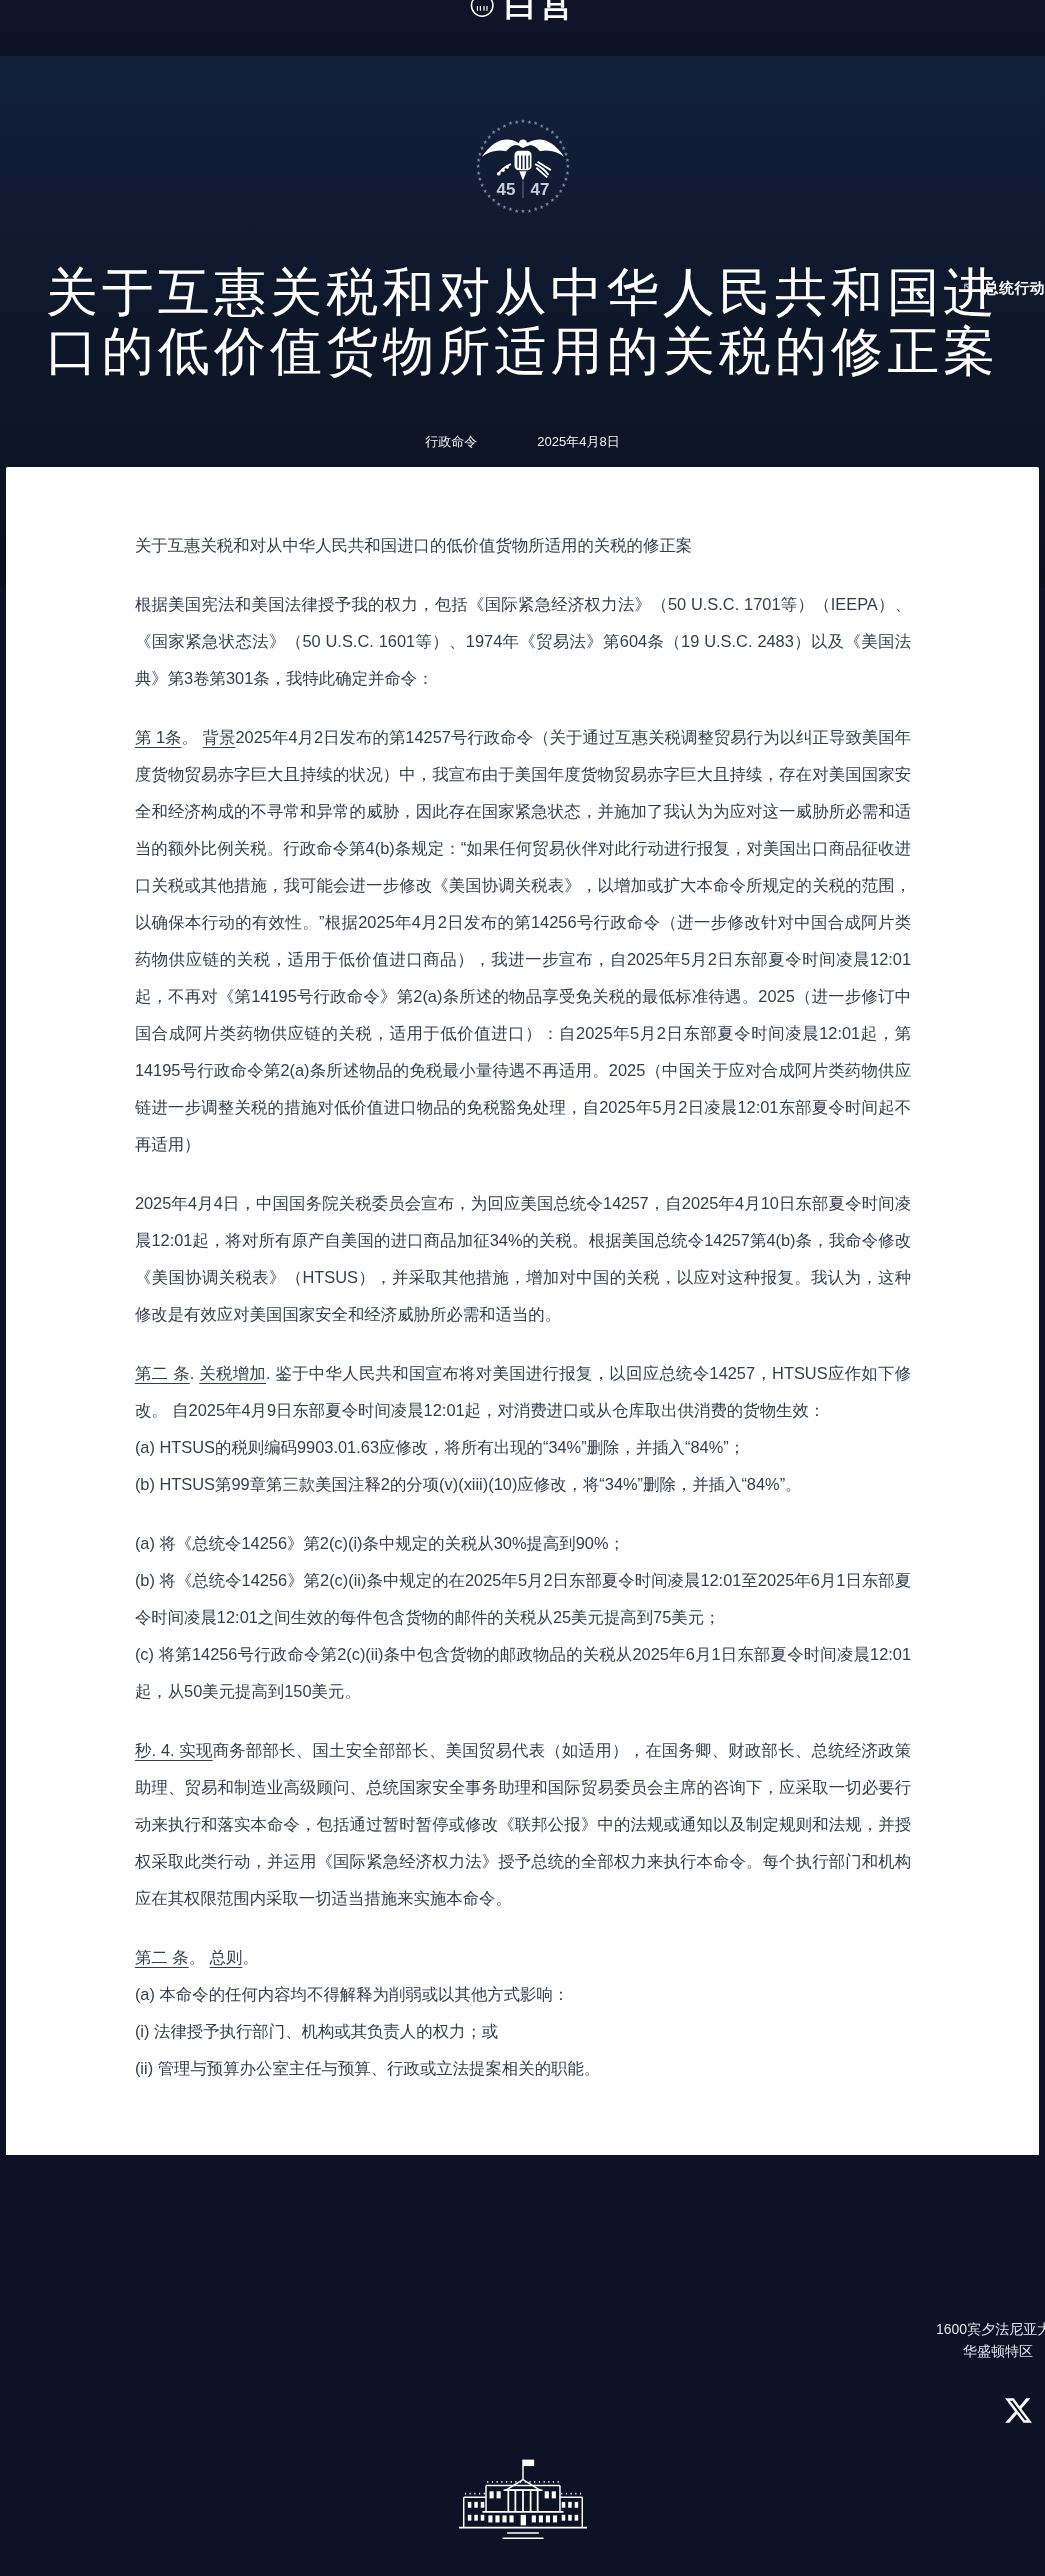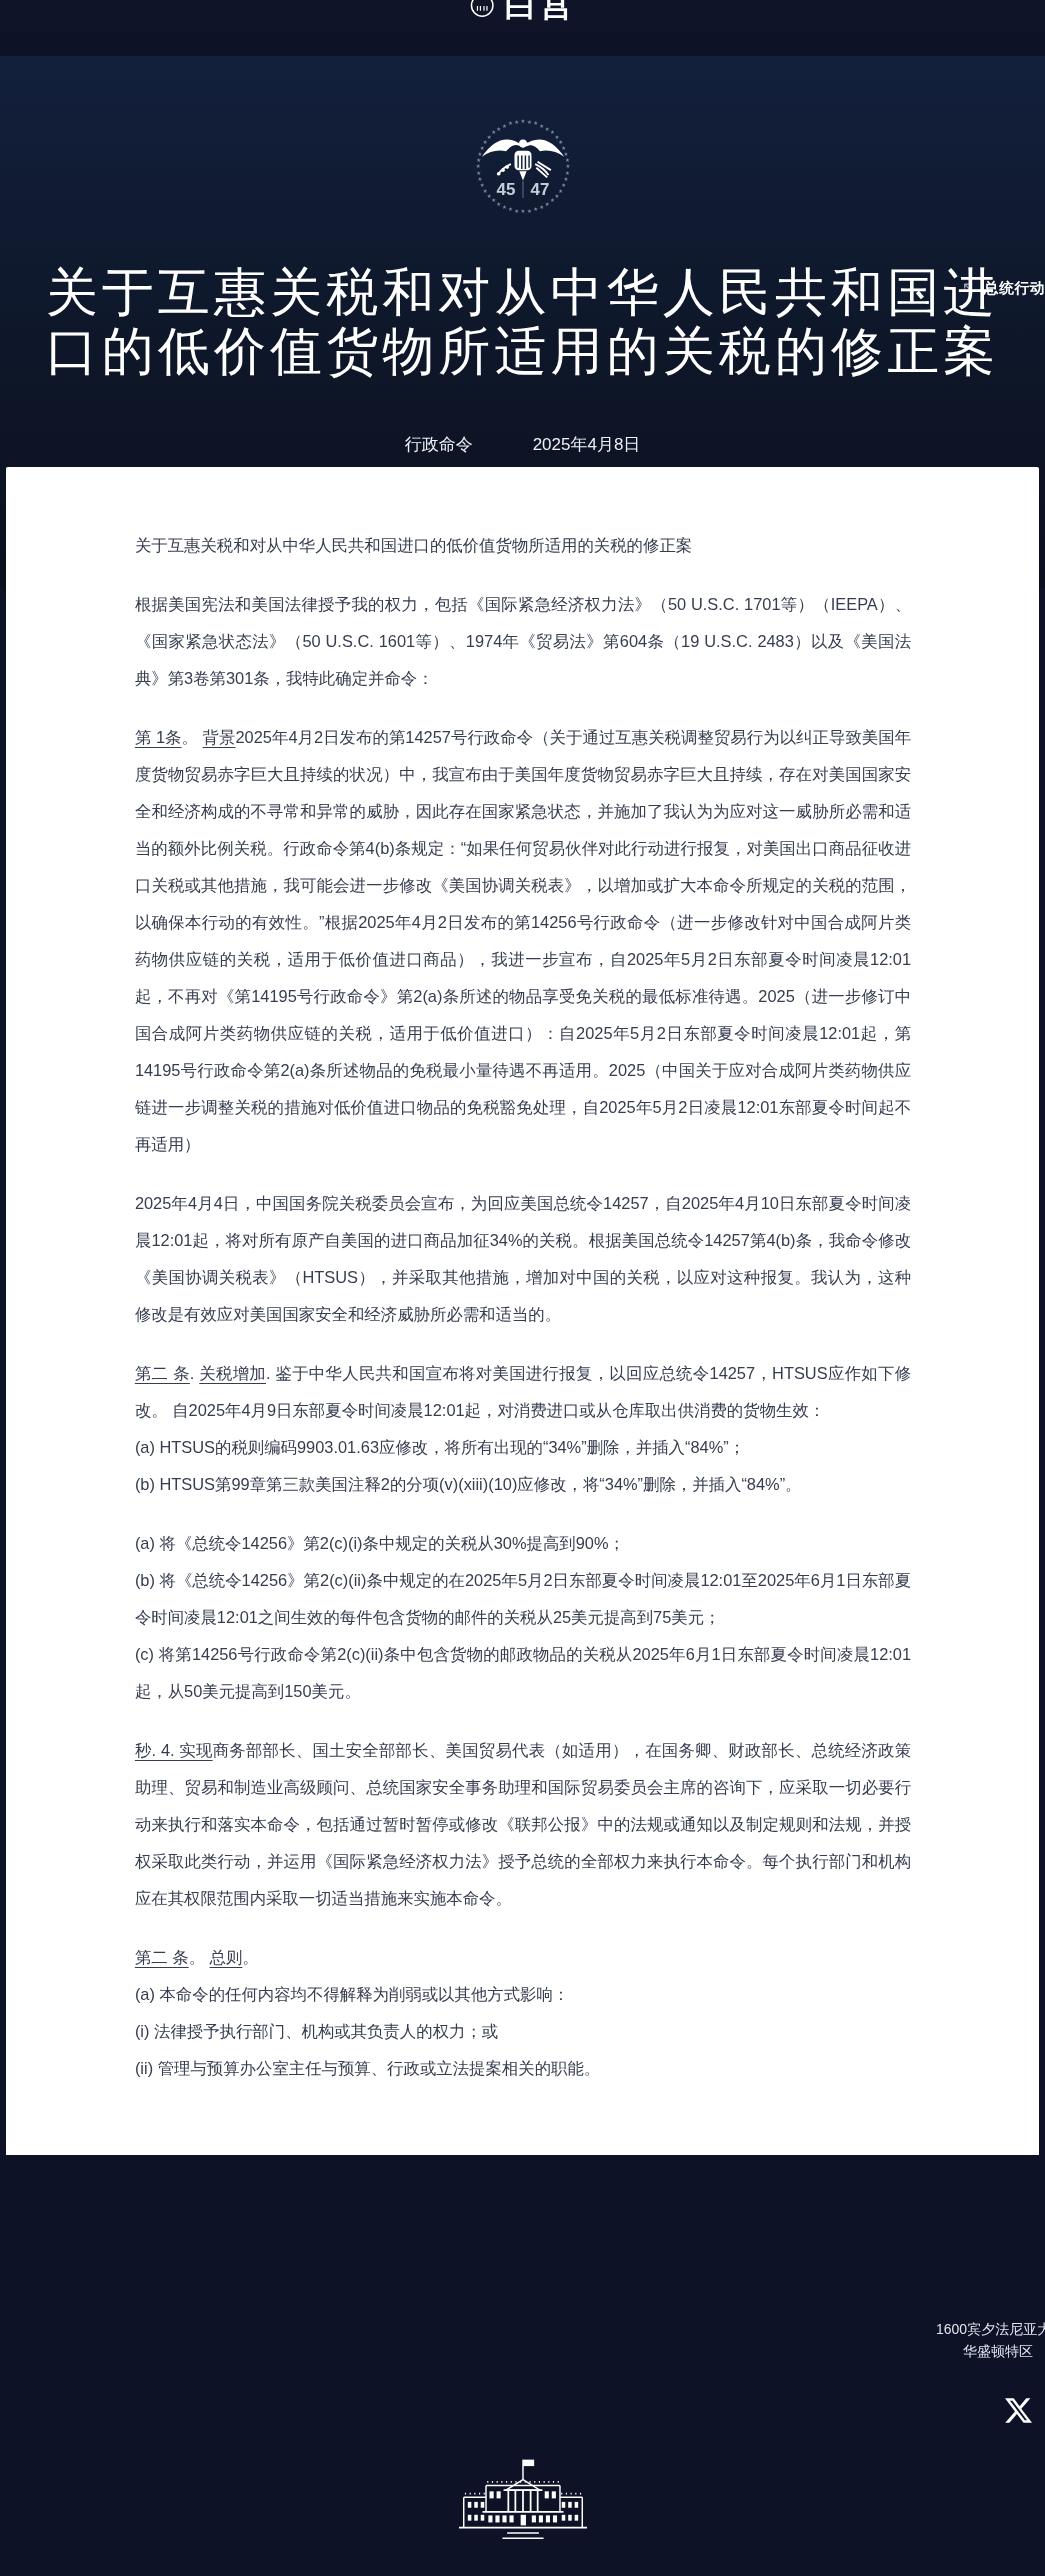--- a/index.html
+++ b/index.html
@@ -44,21 +44,21 @@
   .hero-title{
     position:absolute;top:207px;left:50%;transform:translateX(-50%);
     width:967px;
     text-align:center;color:#ffffff;
     font-family:"DejaVu Serif",serif;
     font-size:52px;line-height:59px;letter-spacing:4.1px;font-weight:500;
   }
   .hero-meta{
     position:absolute;top:377px;left:0;width:100%;
     display:flex;justify-content:center;gap:60px;
-    color:#edf0f6;font-size:17px;
+    color:#edf0f6;font-size:13px;
   }
   
   .paper{
     position:absolute;top:467px;left:5.9px;right:5.9px;height:1689px;
     box-sizing:border-box;
     background:#ffffff;border-radius:1.8px;
     padding:60px 128px 0 129px;
     overflow:hidden;
     color:#363d4f;
   }

